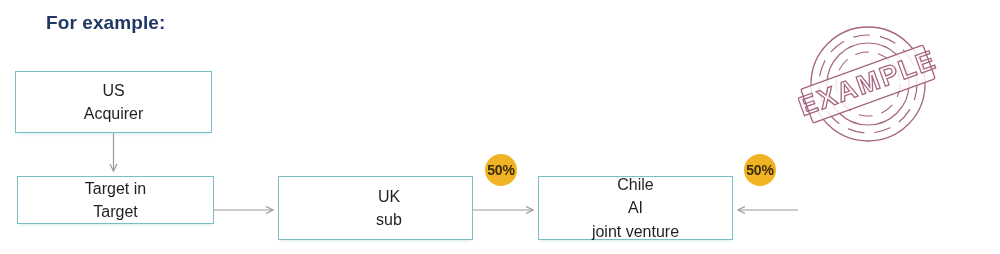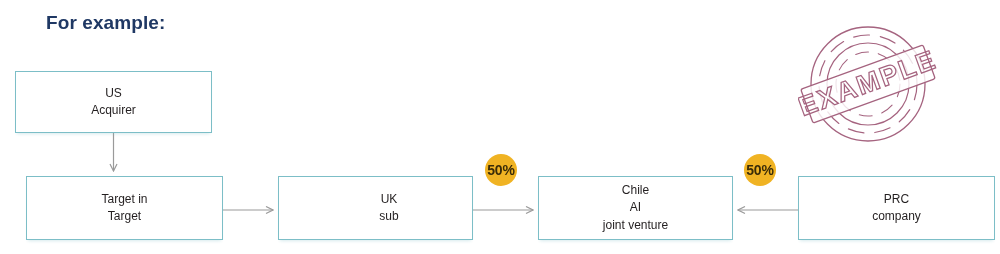--- a/index.html
+++ b/index.html
@@ -34,28 +34,28 @@
   .node {
     position: absolute;
     border: 1.3px solid #7cbec7;
     background: #ffffff;
     display: flex;
     flex-direction: column;
     align-items: center;
     justify-content: center;
     text-align: center;
     color: #231f20;
-    font-size: 12px;
+    font-size: 16px;
     line-height: 1.45;
     box-shadow: 0 3px 3px -2px rgba(124,190,199,0.30);
   }
   .node .line { display: block; white-space: nowrap; }
 
   #node-us      { left: 15px;  top: 71px;  width: 197px; height: 62px; }
-  #node-target  { left: 26px;  top: 176px; width: 197px; height: 64px; }
+  #node-target  { left: 17px;  top: 176px; width: 197px; height: 48px; }
   #node-uk      { left: 278px; top: 176px; width: 195px; height: 64px; padding-left: 27px; }
   #node-chile   { left: 538px; top: 176px; width: 195px; height: 64px; }
   #node-prc     { left: 798px; top: 176px; width: 197px; height: 64px; }
 
   
   #connectors {
     position: absolute;
     left: 0; top: 0;
     width: 1000px; height: 254px;
     pointer-events: none;
@@ -138,24 +138,20 @@
     <span class="line">UK</span>
     <span class="line">sub</span>
   </div>
 
   <div class="node" id="node-chile">
     <span class="line">Chile</span>
     <span class="line">AI</span>
     <span class="line">joint venture</span>
   </div>
 
-  <div class="node" id="node-prc">
-    <span class="line">PRC</span>
-    <span class="line">company</span>
-  </div>
 
   <div class="badge" id="badge-left">50%</div>
   <div class="badge" id="badge-right">50%</div>
 
   <svg id="stamp" viewBox="0 0 140 125">
     <g stroke="#a5637f" fill="none" stroke-width="1.3" stroke-linecap="round">
 
       <circle cx="70" cy="62" r="57"></circle>
 
       <circle cx="70" cy="62" r="49" stroke-dasharray="16 11" stroke-width="1.2"></circle>

